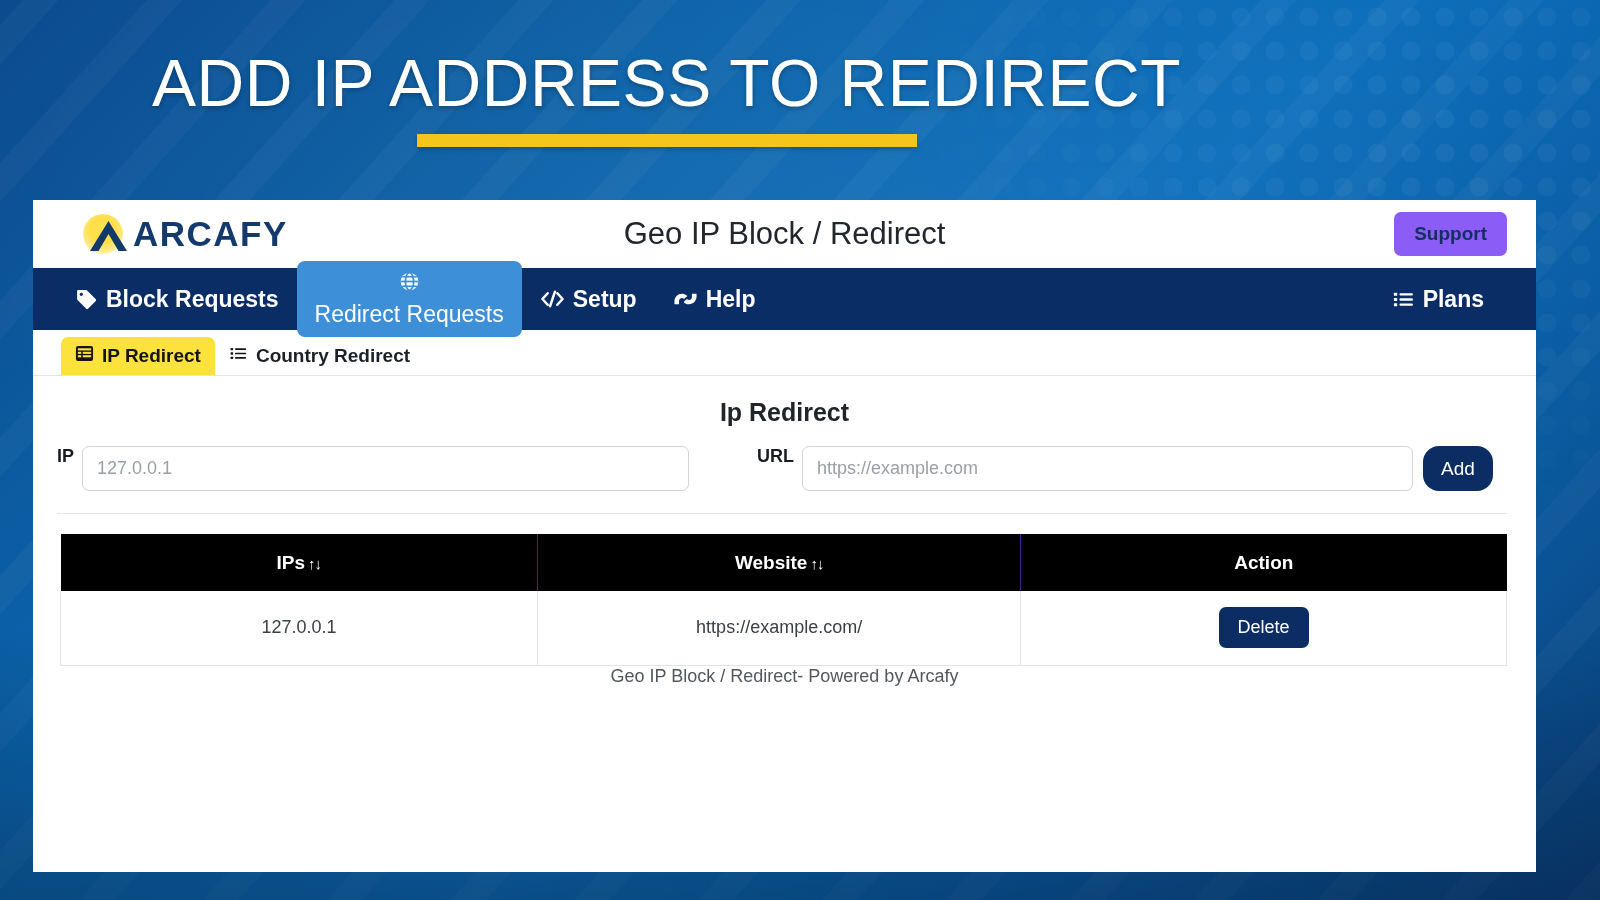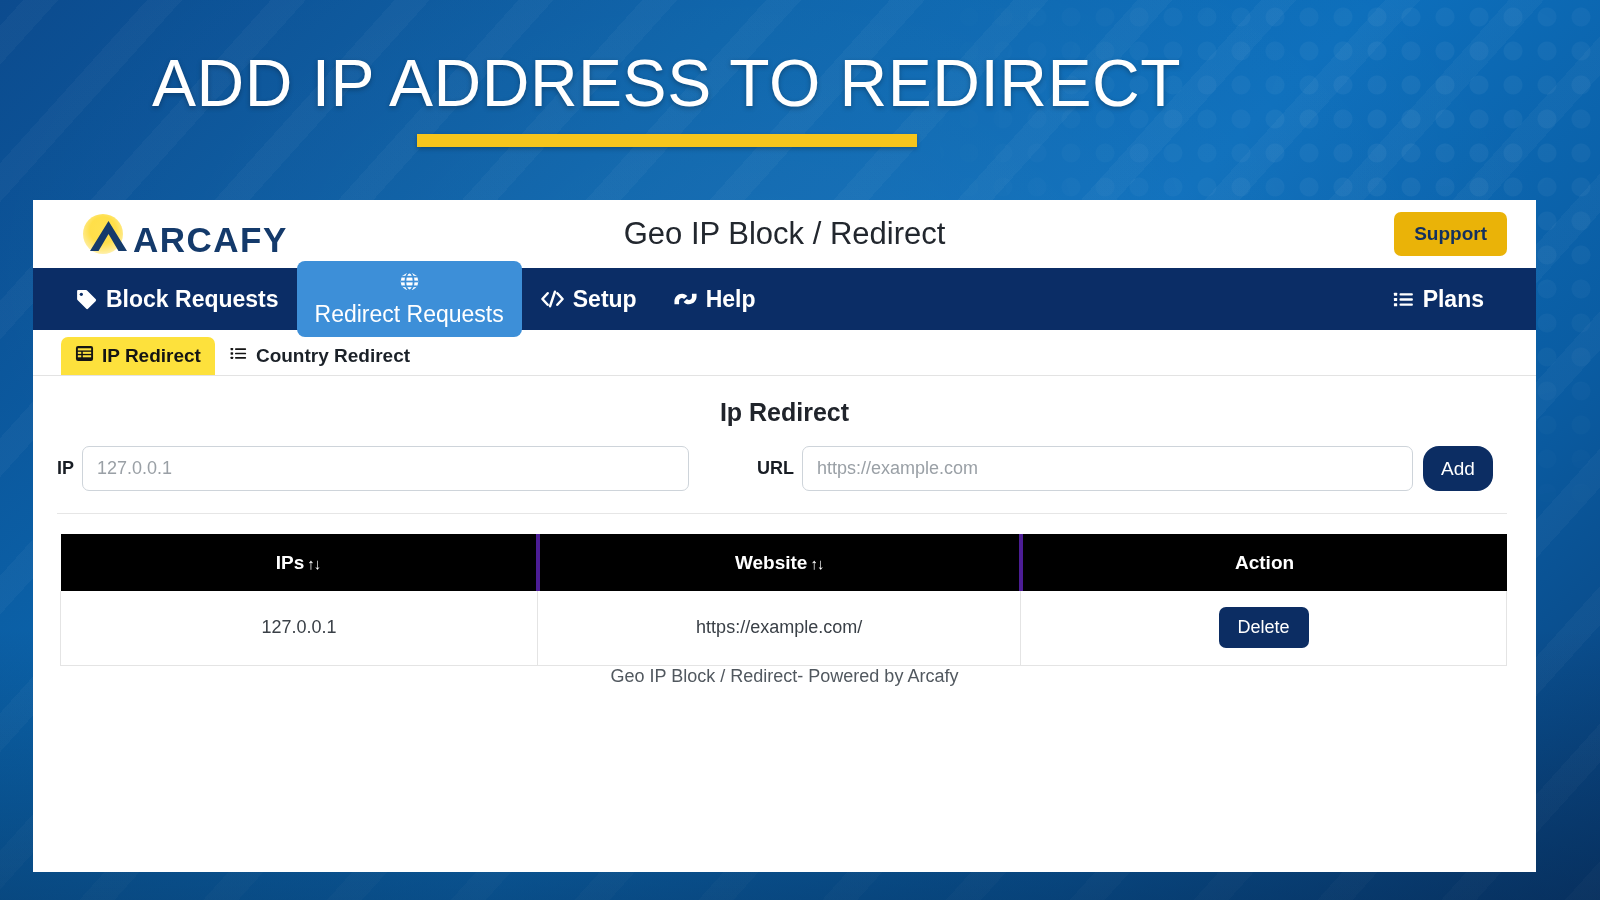--- a/index.html
+++ b/index.html
@@ -84,32 +84,32 @@
     position: relative;
   }
   .logo { display: flex; align-items: center; position: relative; width: 240px; height: 46px;}
   .logo-sun {
     position: absolute; left: 0; top: 3px;
     width: 40px; height: 40px; border-radius: 50%;
     background: radial-gradient(circle at 50% 40%, #ffe14f 0%, #ffdf49 42%, #ffeb8e 68%, rgba(255,255,255,0) 100%);
   }
   .logo-mark { position: absolute; left: 5px; top: 6px; }
   .logo-text {
-    position: absolute; left: 50px; top: 8px;
+    position: absolute; left: 50px; top: 2px;
     font-size: 35px; font-weight: 700; letter-spacing: 1.5px;
     color: #143a6b; line-height: 42px;
   }
   .app-title {
     position: absolute; left: 0; right: 0; text-align: center;
     font-size: 31px; color: #22272e; font-weight: 400;
     pointer-events: none;
   }
   .support-btn {
     margin-left: auto;
-    background: #eab308;
+    background: #8b5cf6;
     color: #12305f;
     font-size: 19px; font-weight: 700;
     border: none; border-radius: 7px;
     padding: 11px 20px;
     cursor: pointer;
     z-index: 2;
   }
 
   
   .nav-bar {
@@ -150,21 +150,21 @@
 
   
   .section-title {
     text-align: center;
     font-size: 25px; font-weight: 700; color: #20242b;
     margin-top: 22px;
   }
 
   
   .form-row {
-    display: flex; align-items: center;
+    display: flex; 
     margin-top: 19px;
     padding: 0 29px 0 24px;
     gap: 0;
   }
   .field-label {
     font-size: 18px; font-weight: 700; color: #181d24;
     margin-right: 8px; white-space: nowrap;
   }
   .text-input {
     height: 45px;
@@ -197,21 +197,21 @@
 
   
   .table-wrap { padding: 20px 29px 0 27px; }
   table { width: 100%; border-collapse: collapse; table-layout: fixed; }
   thead th {
     background: #000000;
     color: #ffffff;
     font-size: 19px; font-weight: 700;
     height: 57px;
     text-align: center;
-    border-right: 4px solid #4c1d95;
+    border-right: 1px solid #4c1d95;
   }
   thead th:last-child { border-right: none; }
   .sort-arrows { font-size: 15px; letter-spacing: -1px; margin-left: 3px; }
   tbody td {
     height: 74px;
     text-align: center;
     font-size: 18px;
     color: #3a4047;
     border: 1px solid #e4e4e4;
     border-top: none;

